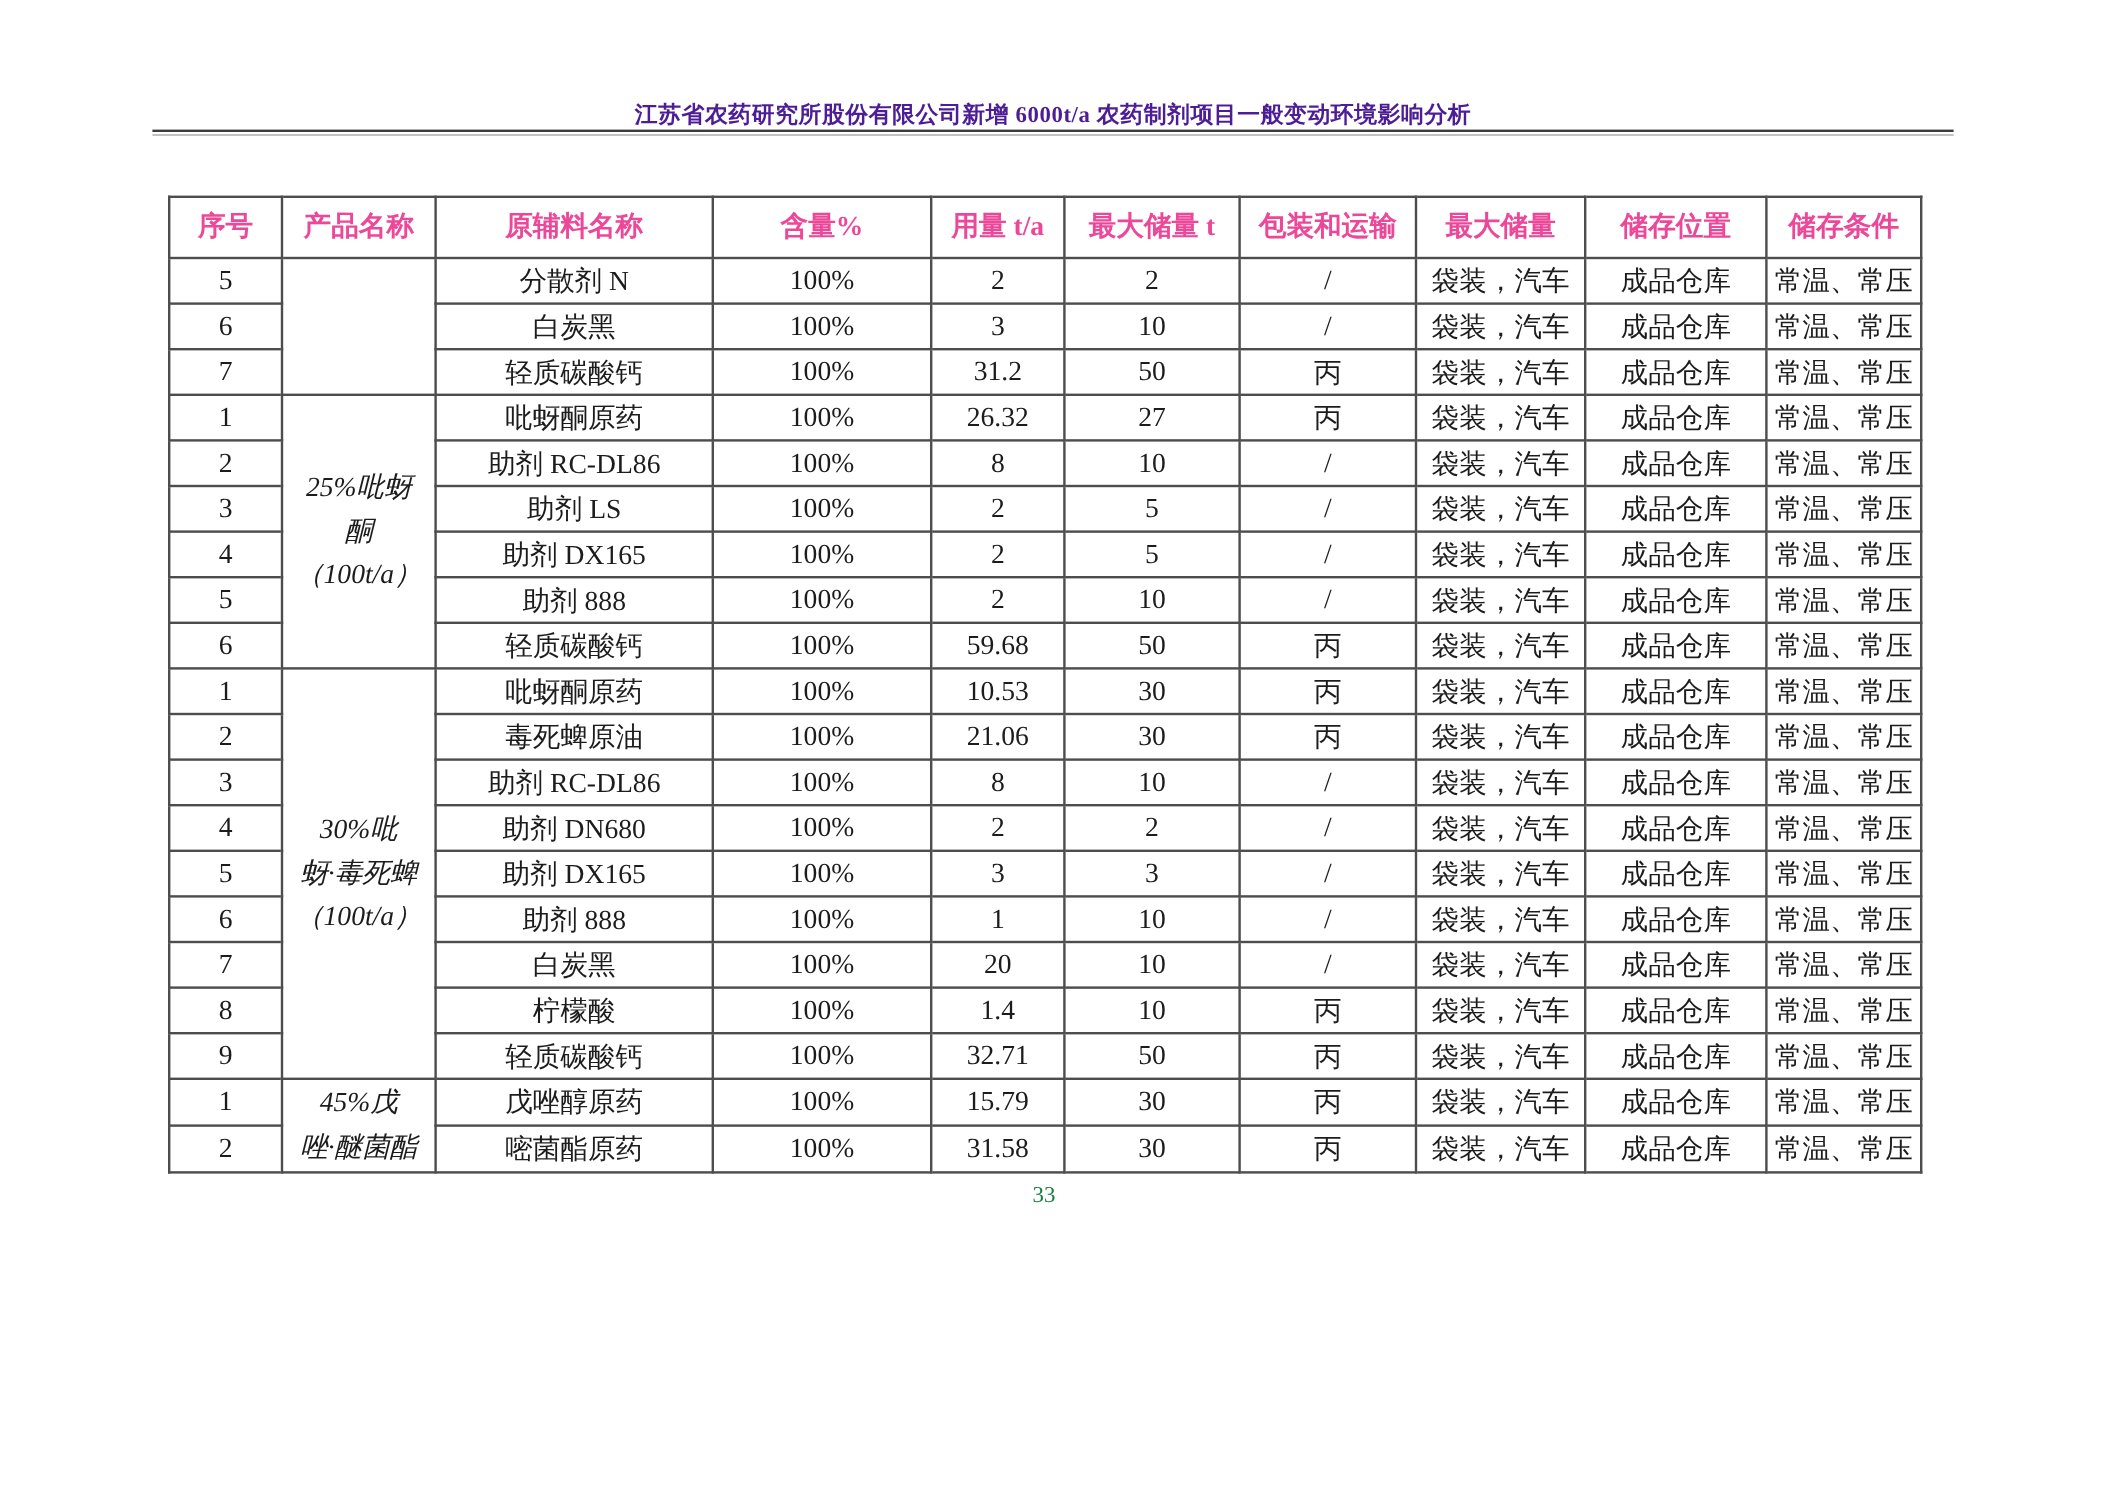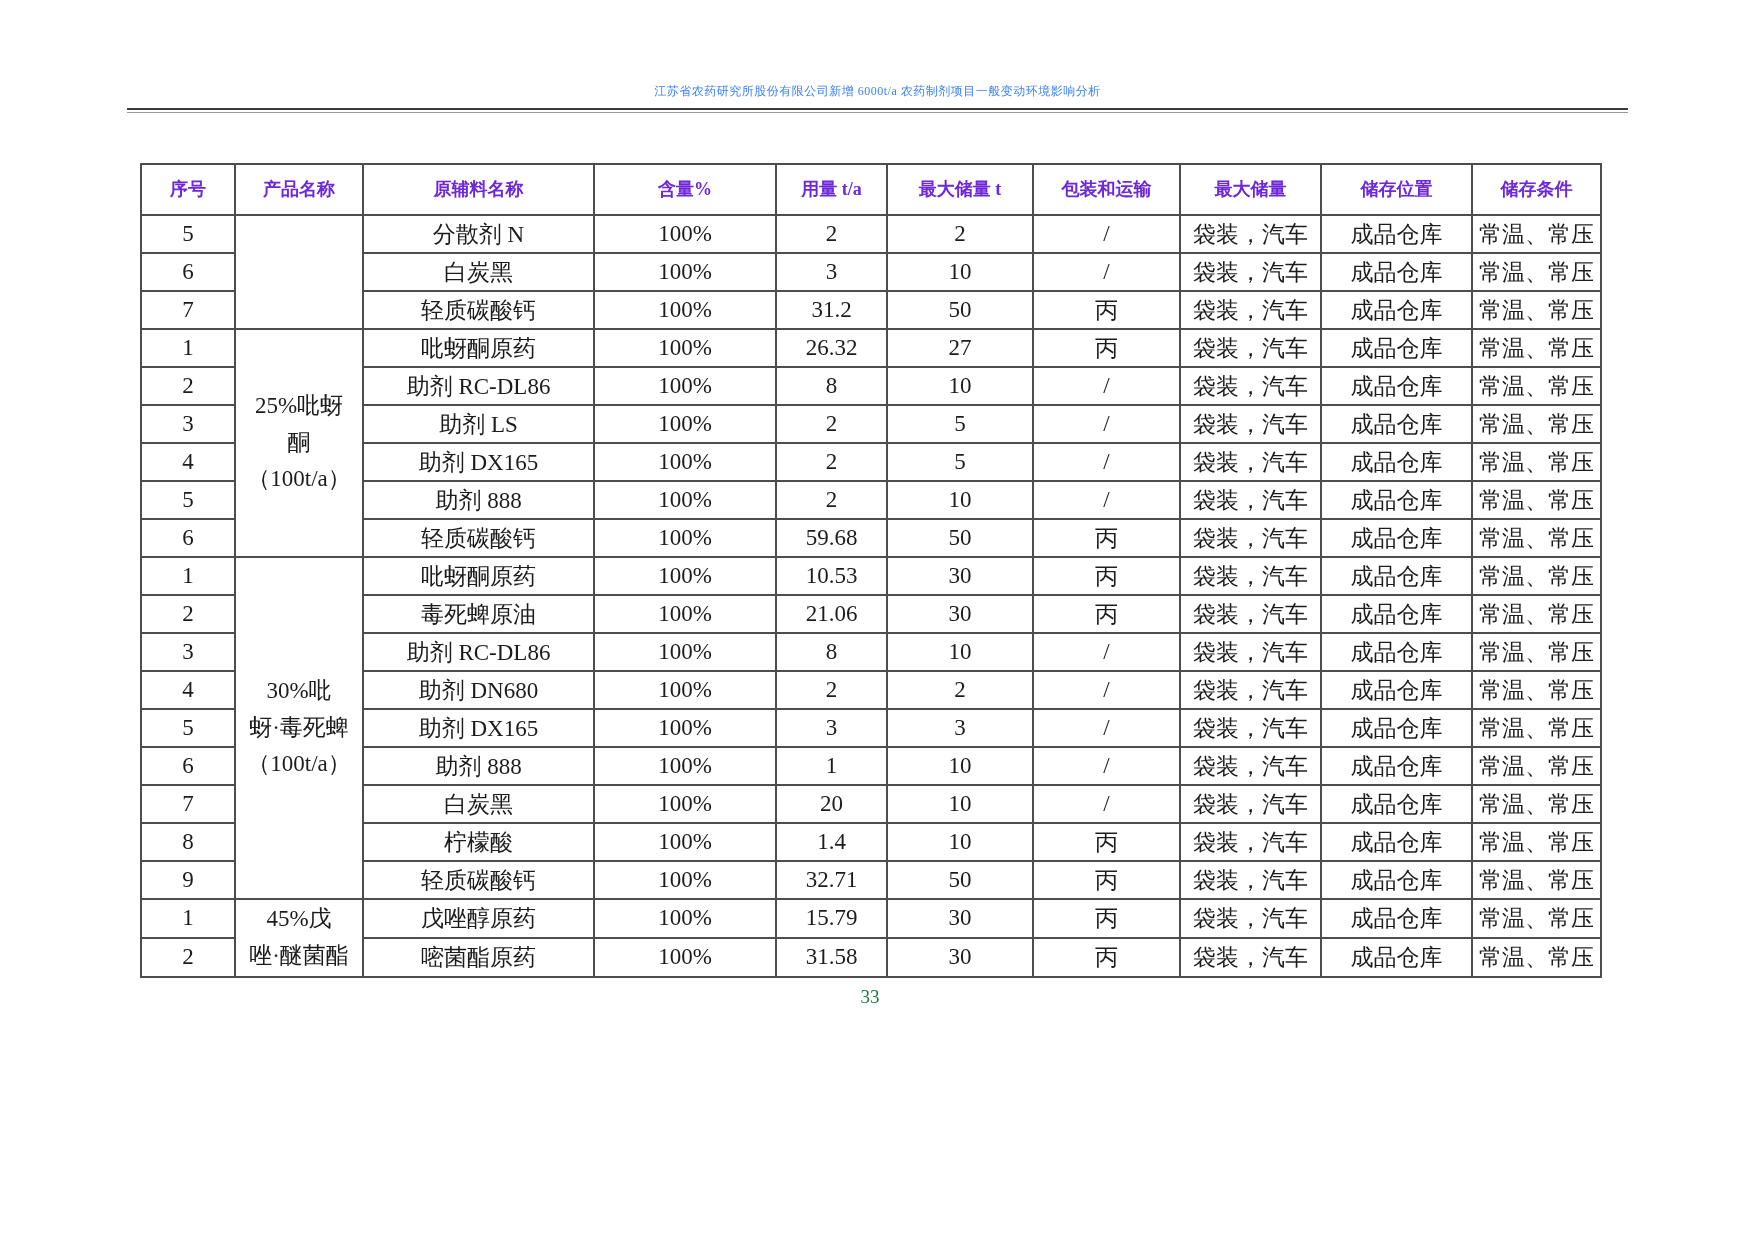--- a/index.html
+++ b/index.html
@@ -7,23 +7,23 @@
     position:relative;
     width:1755px;height:1241px;
     background:#ffffff;
     font-family:"Liberation Serif","DejaVu Serif",serif;
     color:#1a1a1a;
     overflow:hidden;
   }
   .doc-header{
     position:absolute;top:83px;left:0;width:100%;
     text-align:center;
-    font-size:12px;font-weight:normal;
+    font-size:19px;font-weight:bold;
     letter-spacing:0.5px;
-    color:#3b82f6;
+    color:#4c1d95;
   }
   .header-rule{
     position:absolute;top:108px;left:127px;width:1501px;height:2px;
     border-top:2px solid #3c3c3c;
     border-bottom:1px solid #9a9a9a;
   }
   table.materials-table{
     position:absolute;left:140px;top:163px;
     width:1460px;
     border-collapse:collapse;
@@ -31,33 +31,34 @@
   }
   table.materials-table th,
   table.materials-table td{
     border:2px solid #4d4d4d;
     text-align:center;
     vertical-align:middle;
     padding:1px 3px;
     overflow:hidden;
   }
   table.materials-table th{
-    font-size:18px;font-weight:bold;
+    font-size:23px;font-weight:bold;
     height:47px;line-height:1.15;
-    color:#6d28d9;
+    color:#ec4899;
   }
   table.materials-table td{
     font-size:23px;font-weight:normal;
     height:34px;
     color:#1c1c1c;
   }
   td.product-cell{
     white-space:pre-line;
     line-height:1.6;
     font-size:23px;
+    font-style:italic;
   }
   .page-number{
     position:absolute;top:986px;left:140px;width:1460px;
     text-align:center;
     font-size:19px;color:#15803d;
   }
 </style>
 </head>
 <body>
 

